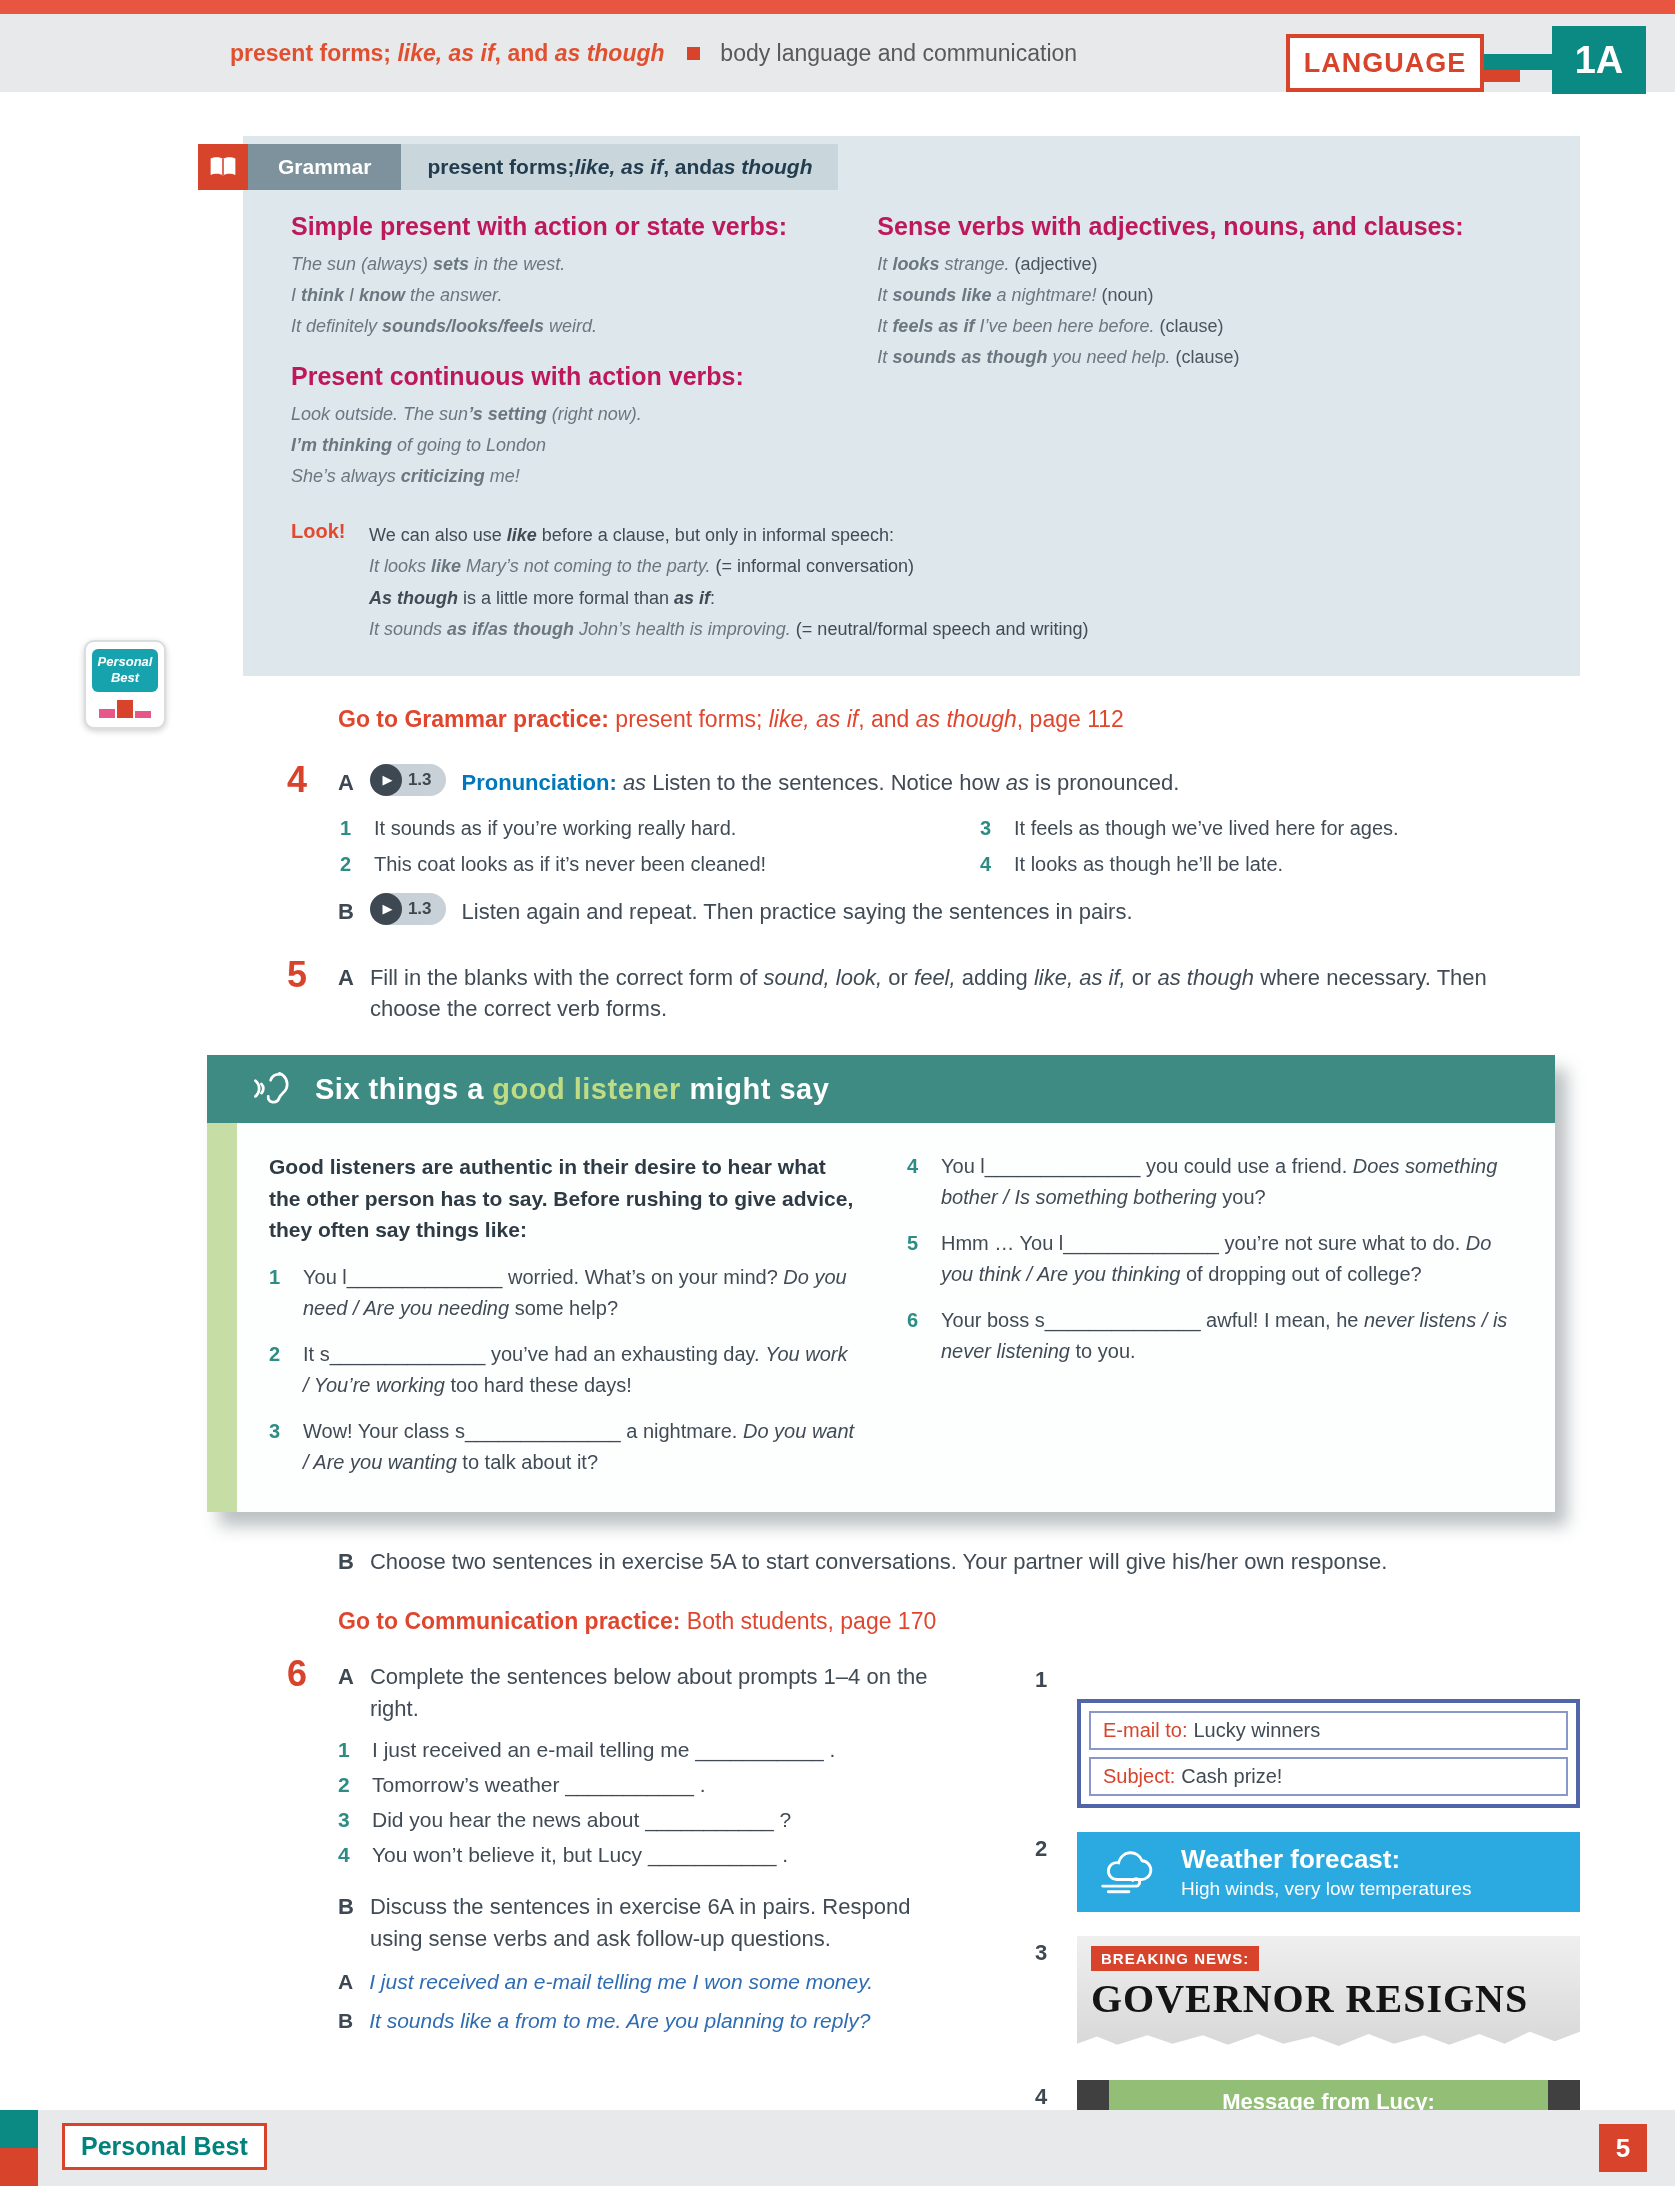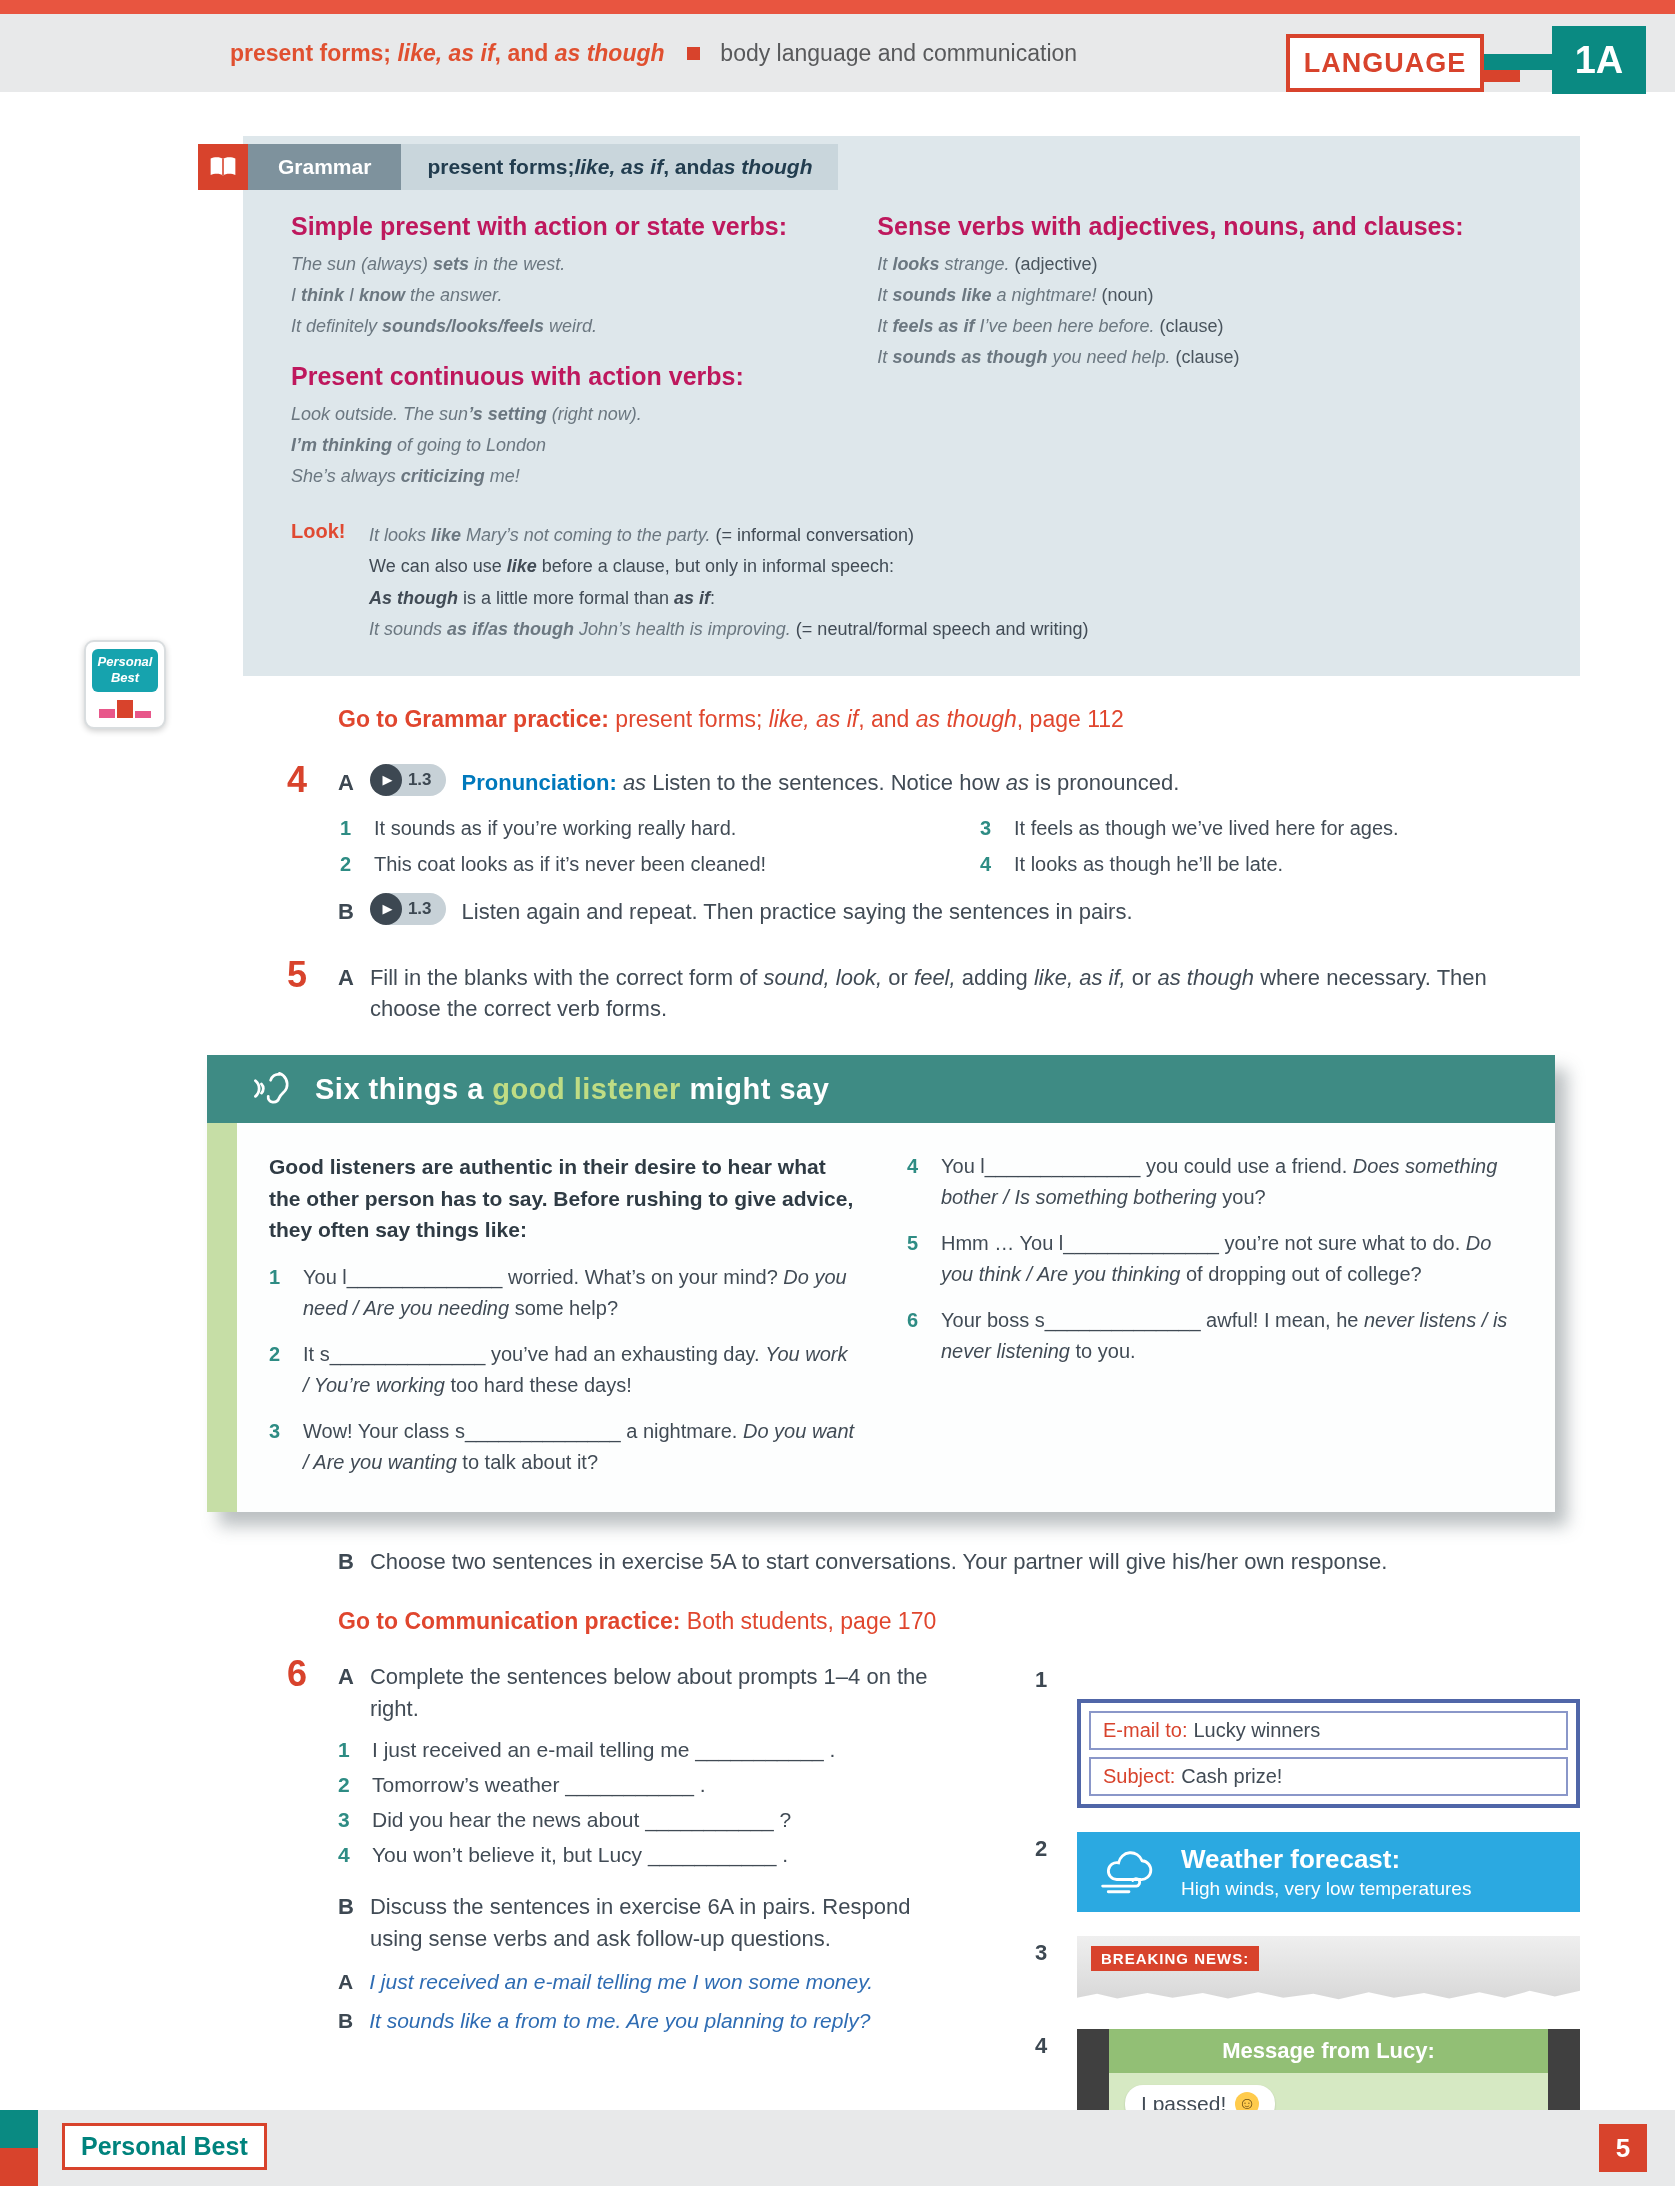--- a/index.html
+++ b/index.html
@@ -212,22 +212,22 @@
           <div class="g-head">Sense verbs with adjectives, nouns, and clauses:</div>
           <div class="g-ex"><span>It </span><span class="b">looks</span><span> strange. </span><span class="up dk">(adjective)</span></div>
           <div class="g-ex"><span>It </span><span class="b">sounds like</span><span> a nightmare! </span><span class="up dk">(noun)</span></div>
           <div class="g-ex"><span>It </span><span class="b">feels as if</span><span> I’ve been here before. </span><span class="up dk">(clause)</span></div>
           <div class="g-ex"><span>It </span><span class="b">sounds as though</span><span> you need help. </span><span class="up dk">(clause)</span></div>
         </div>
       </div>
       <div class="look-row">
         <div class="look-label">Look!</div>
         <div class="look-content">
+          <div><span>We can also use </span><span class="b i">like</span><span> before a clause, but only in informal speech:</span></div>
           <div><span class="i gy">It looks </span><span class="b i gy">like</span><span class="i gy"> Mary’s not coming to the party. </span><span>(= informal conversation)</span></div>
-          <div><span>We can also use </span><span class="b i">like</span><span> before a clause, but only in informal speech:</span></div>
           <div><span class="b i">As though</span><span> is a little more formal than </span><span class="b i">as if</span><span>:</span></div>
           <div><span class="i gy">It sounds </span><span class="b i gy">as if/as though</span><span class="i gy"> John’s health is improving. </span><span>(= neutral/formal speech and writing)</span></div>
         </div>
       </div>
     </section>
 
     <div class="goto">
       <span class="goto-label">Go to Grammar practice:</span><span><span> present forms; </span><span class="i">like, as if</span><span>, and </span><span class="i">as though</span><span>, page 112</span></span>
     </div>
 
@@ -393,20 +393,21 @@
               <div class="weather-title">Weather forecast:</div>
               <div class="weather-sub">High winds, very low temperatures</div>
             </div>
           </div>
         </div>
 
         <div class="prompt">
           <span class="p-num">3</span>
           <div class="p-card news-card">
             <span class="news-tag">BREAKING NEWS:</span>
+            <div class="news-headline">GOVERNOR RESIGNS</div>
           </div>
         </div>
 
         <div class="prompt">
           <span class="p-num">4</span>
           <div class="p-card msg-card">
             <div class="msg-header">Message from Lucy:</div>
             <div class="msg-body">
               <span class="msg-bubble">
                 <span>I passed!</span>

